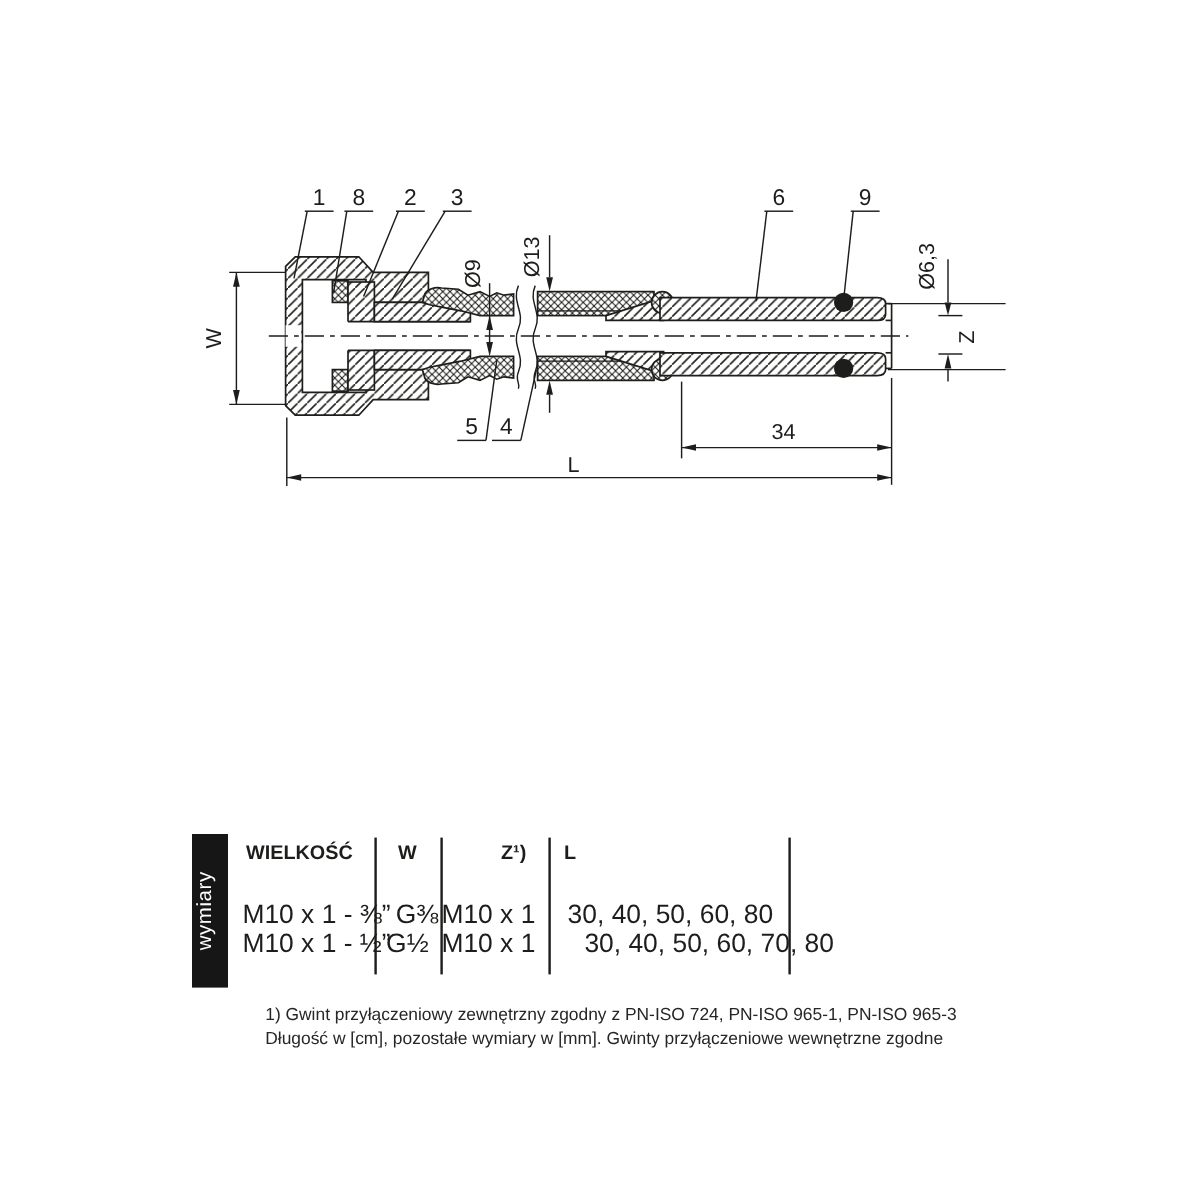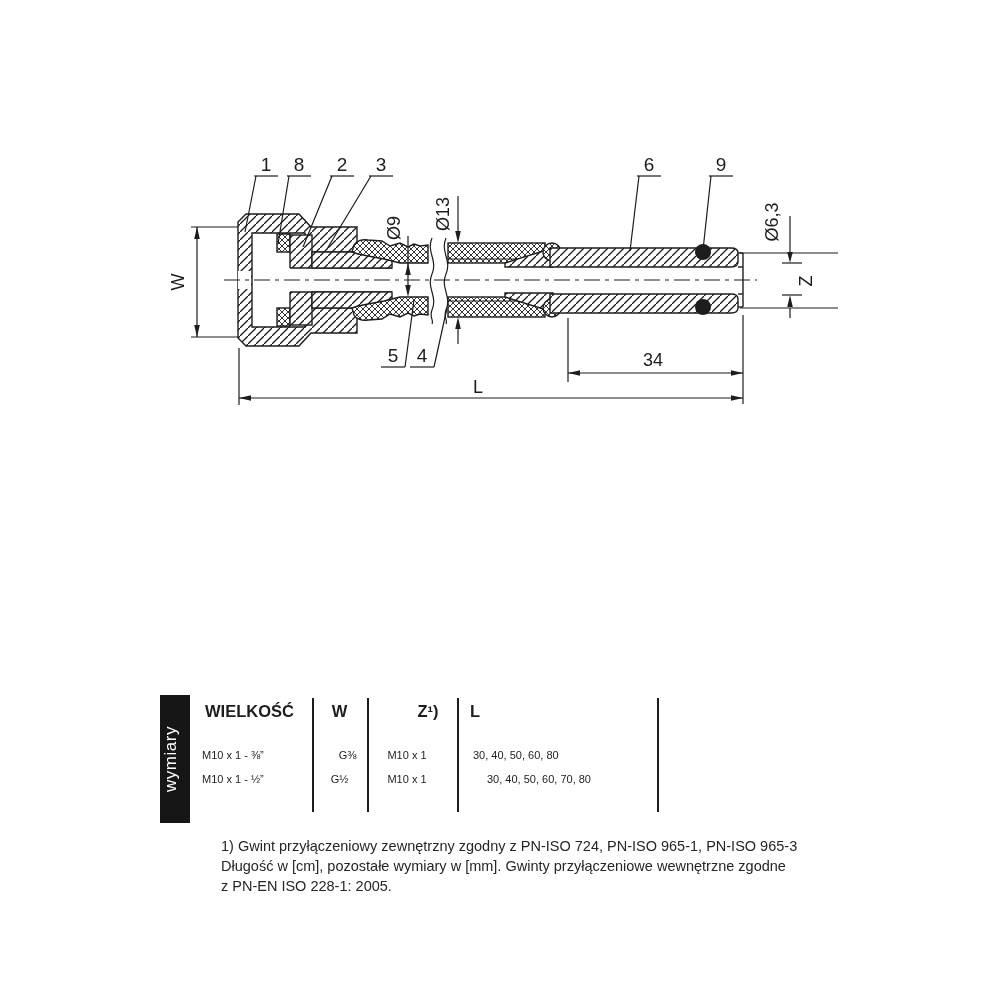--- a/index.html
+++ b/index.html
@@ -6,21 +6,21 @@
   #canvas{position:relative;width:1000px;height:1000px;background:#ffffff;overflow:hidden;
           font-family:"Liberation Sans", sans-serif;color:#1d1d1b;}
   svg text{font-family:"Liberation Sans", sans-serif;fill:#1d1d1b;}
   .abs{position:absolute;}
   
   .tbl-sidebar{left:160px;top:695px;width:30px;height:128px;background:#161616;}
   .tbl-sidebar span{position:absolute;left:-34px;top:50px;width:98px;text-align:center;
       transform:rotate(-90deg);transform-origin:49px 14px;color:#fff;font-size:17px;letter-spacing:.5px;}
   .vline{position:absolute;width:1.5px;background:#1d1d1b;}
   .hdr{font-weight:bold;font-size:16.5px;}
-  .cell{font-size:11px;white-space:nowrap;}
+  .cell{font-size:22px;white-space:nowrap;}
   .ctr{text-align:center;}
   .fnote{font-size:14.5px;line-height:20px;color:#262626;}
 </style>
 </head>
 <body>
 
 <div id="canvas">
 
   <svg class="abs" style="left:0;top:0" width="1000" height="660" viewBox="0 0 1000 660">
     <defs>
@@ -181,16 +181,15 @@
   <div class="abs cell" style="left:473px;top:749px;text-align:center;">30, 40, 50, 60, 80</div>
 
   <div class="abs cell" style="left:202px;top:773px;">M10 x 1 - ½”</div>
   <div class="abs cell ctr" style="left:312px;top:773px;width:55px;">G½</div>
   <div class="abs cell ctr" style="left:367px;top:773px;width:80px;">M10 x 1</div>
   <div class="abs cell" style="left:487px;top:773px;">30, 40, 50, 60, 70, 80</div>
 
   <div class="abs fnote" style="left:205px;top:836px;width:600px;margin-left:16px;">
     <div>1) Gwint przyłączeniowy zewnętrzny zgodny z PN-ISO 724, PN-ISO 965-1, PN-ISO 965-3</div>
     <div>Długość w [cm], pozostałe wymiary w [mm]. Gwinty przyłączeniowe wewnętrzne zgodne</div>
-    <div>z PN-EN ISO 228-1: 2005.</div>
   </div>
 
 </div>
 
 </body></html>

